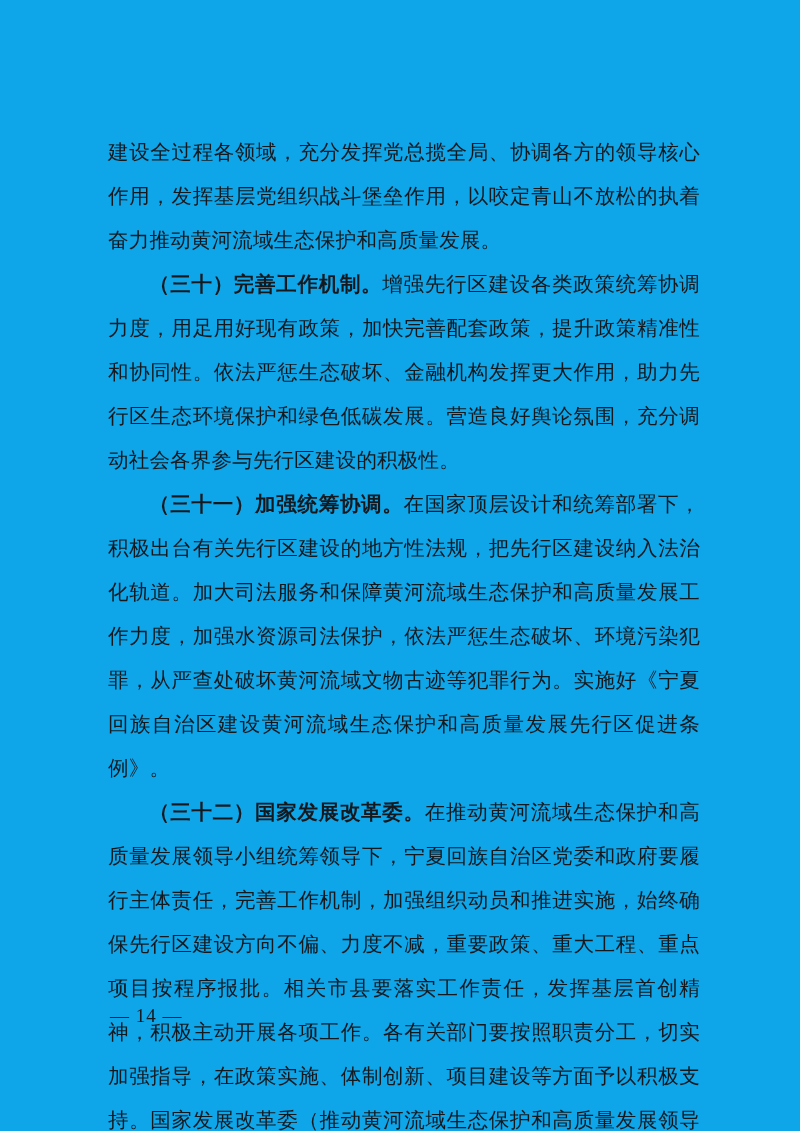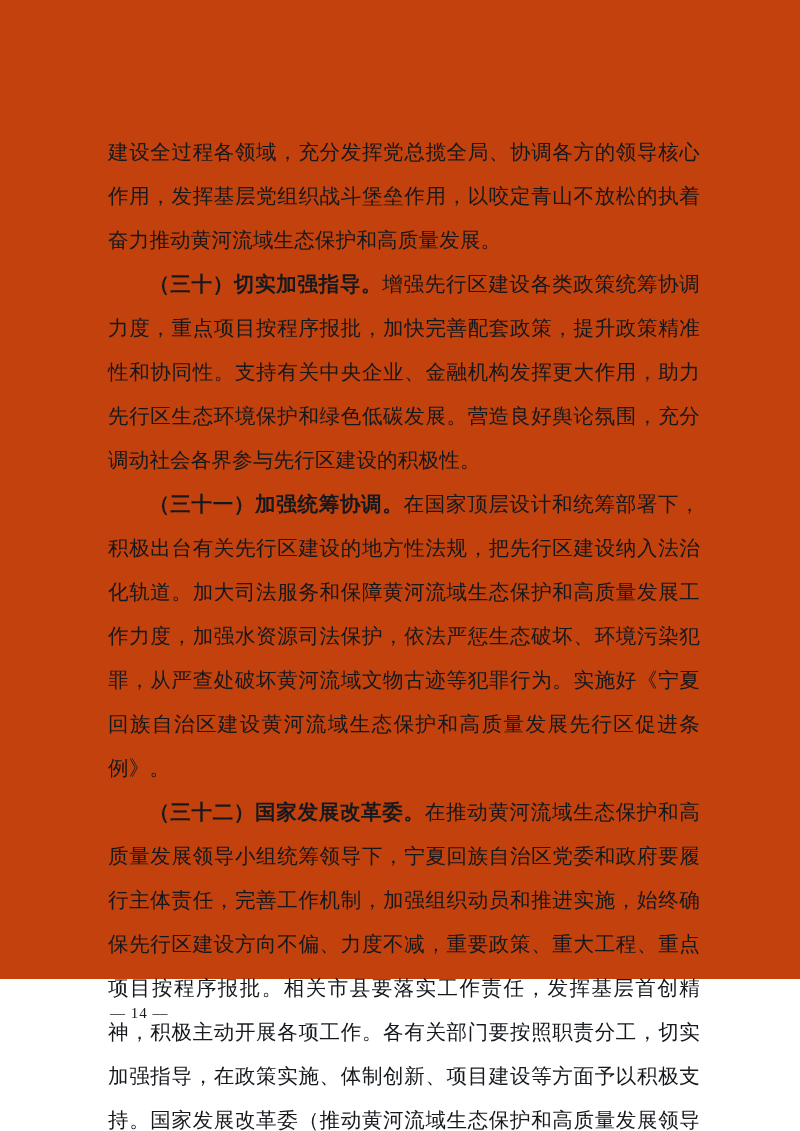--- a/index.html
+++ b/index.html
@@ -12,22 +12,22 @@
     height: 1131px;
     font-family: "Liberation Serif", "DejaVu Serif", serif;
     color: #1a1a1a;
     position: relative;
     overflow: hidden;
   }
   .page {
     position: absolute;
     top: 0; left: 0;
     width: 800px;
-    height: 979px;
-    background: #c2410c;
+    height: 1131px;
+    background: #0ea5e9;
   }
   .content {
     position: absolute;
     left: 108px;
     top: 130px;
     width: 592px;
   }
   .para {
     font-size: 20.5px;
     line-height: 44px;
@@ -45,42 +45,42 @@
   }
   .lead {
     font-weight: bold;
   }
   .footer {
     position: absolute;
     left: 108px;
     top: 1005px;
     width: 592px;
     text-align: left;
-    font-size: 15px;
+    font-size: 19px;
     color: #15181c;
     letter-spacing: 1px;
   }
   .pagenum-wrap {
     display: inline-block;
     padding-left: 2px;
   }
 </style>
 </head>
 <body>
 
 <div class="page">
 
   <div class="content">
 
     <p class="para">
       <span>建设全过程各领域，充分发挥党总揽全局、协调各方的领导核心作用，发挥基层党组织战斗堡垒作用，以咬定青山不放松的执着奋力推动黄河流域生态保护和高质量发展。</span>
     </p>
 
     <p class="para indent">
-      <span class="lead">（三十）切实加强指导。</span><span>增强先行区建设各类政策统筹协调力度，重点项目按程序报批，加快完善配套政策，提升政策精准性和协同性。支持有关中央企业、金融机构发挥更大作用，助力先行区生态环境保护和绿色低碳发展。营造良好舆论氛围，充分调动社会各界参与先行区建设的积极性。</span>
+      <span class="lead">（三十）完善工作机制。</span><span>增强先行区建设各类政策统筹协调力度，用足用好现有政策，加快完善配套政策，提升政策精准性和协同性。依法严惩生态破坏、金融机构发挥更大作用，助力先行区生态环境保护和绿色低碳发展。营造良好舆论氛围，充分调动社会各界参与先行区建设的积极性。</span>
     </p>
 
     <p class="para indent">
       <span class="lead">（三十一）加强统筹协调。</span><span>在国家顶层设计和统筹部署下，积极出台有关先行区建设的地方性法规，把先行区建设纳入法治化轨道。加大司法服务和保障黄河流域生态保护和高质量发展工作力度，加强水资源司法保护，依法严惩生态破坏、环境污染犯罪，从严查处破坏黄河流域文物古迹等犯罪行为。实施好《宁夏回族自治区建设黄河流域生态保护和高质量发展先行区促进条例》。</span>
     </p>
 
     <p class="para indent">
       <span class="lead">（三十二）国家发展改革委。</span><span>在推动黄河流域生态保护和高质量发展领导小组统筹领导下，宁夏回族自治区党委和政府要履行主体责任，完善工作机制，加强组织动员和推进实施，始终确保先行区建设方向不偏、力度不减，重要政策、重大工程、重点项目按程序报批。相关市县要落实工作责任，发挥基层首创精神，积极主动开展各项工作。各有关部门要按照职责分工，切实加强指导，在政策实施、体制创新、项目建设等方面予以积极支持。国家发展改革委（推动黄河流域生态保护和高质量发展领导小组办公室）要加强协</span>
     </p>
 

